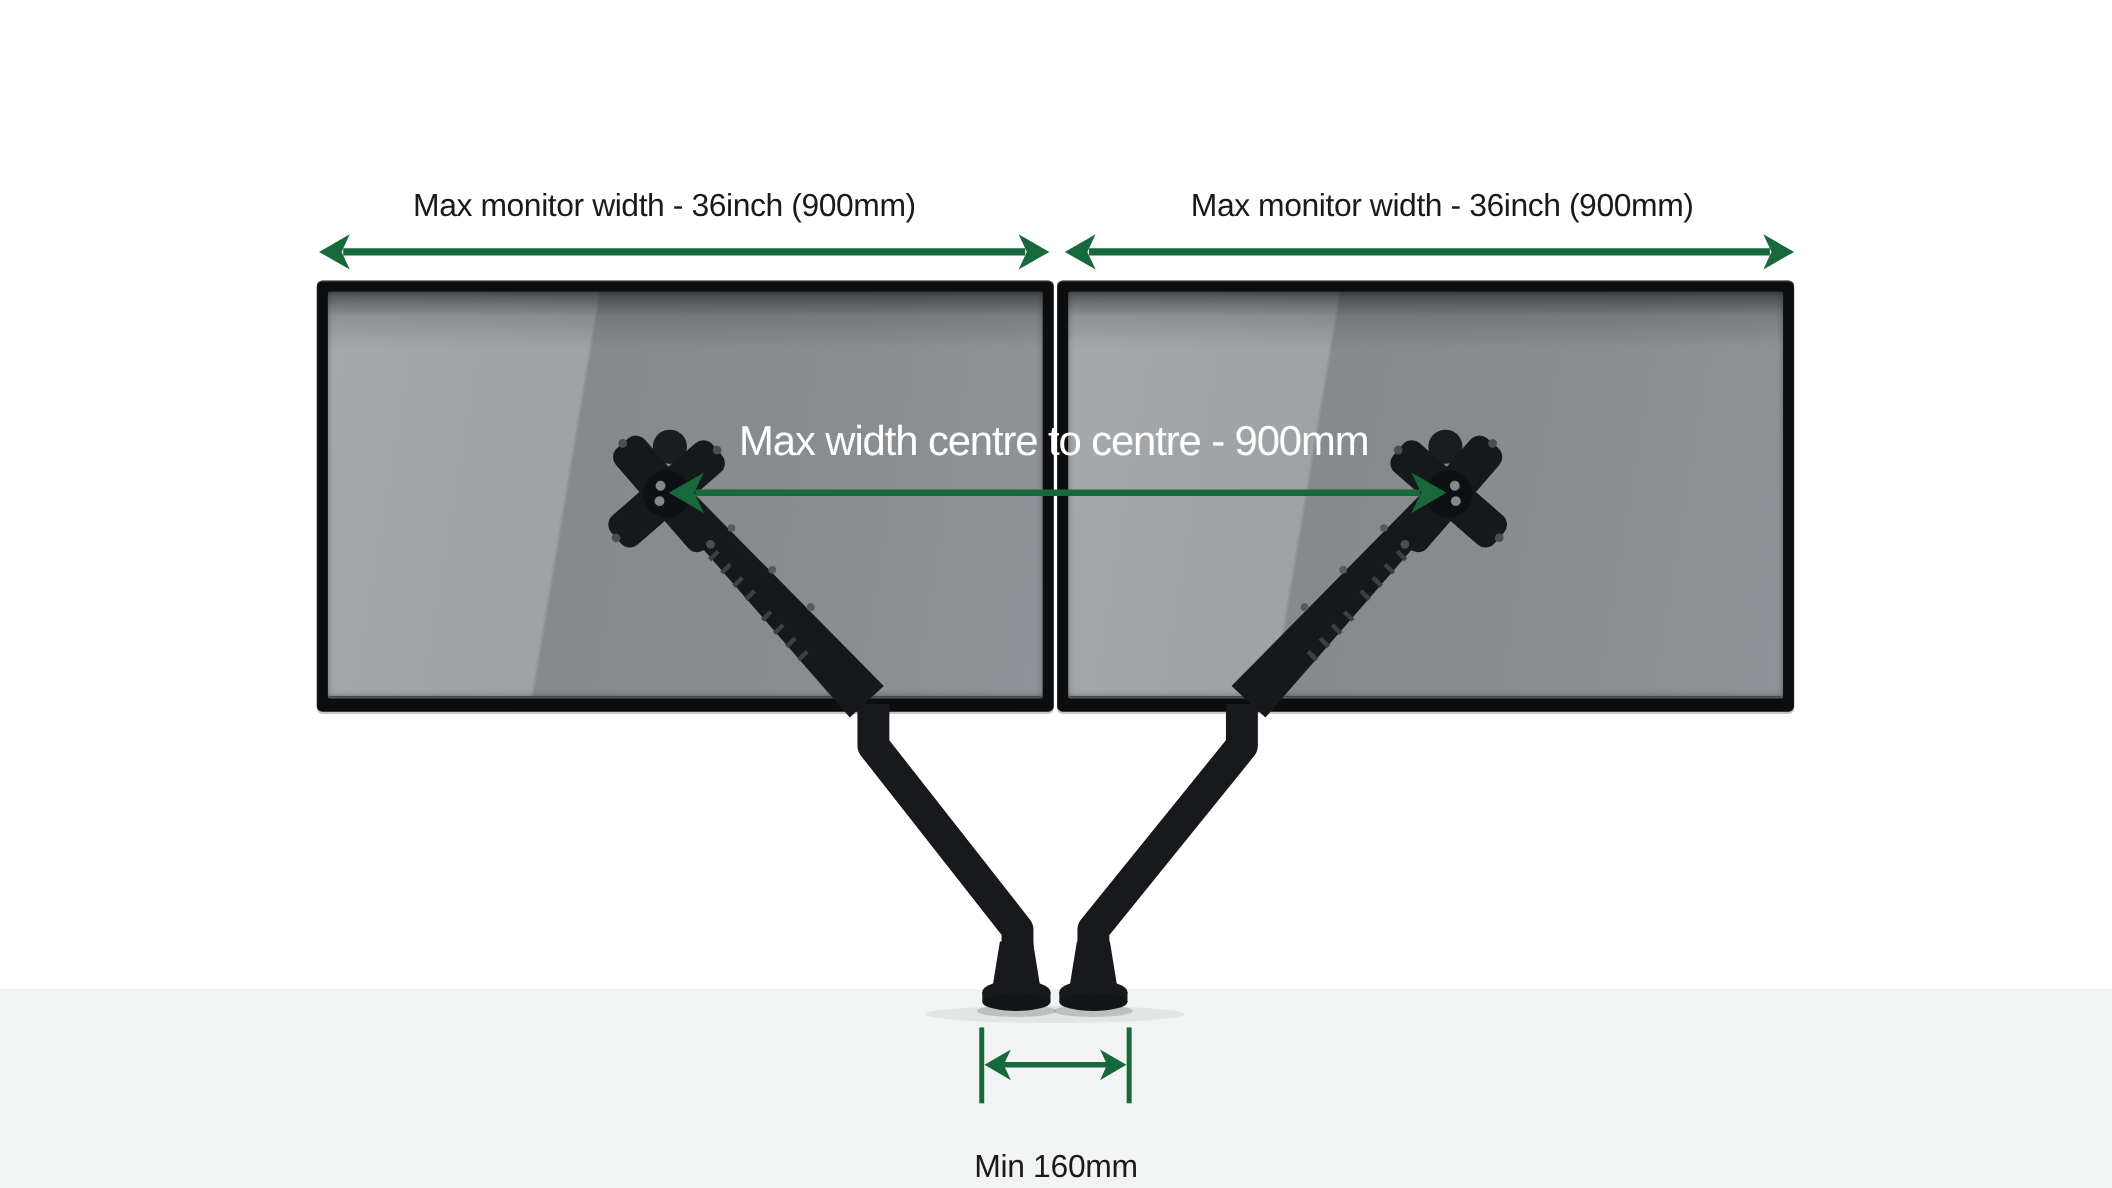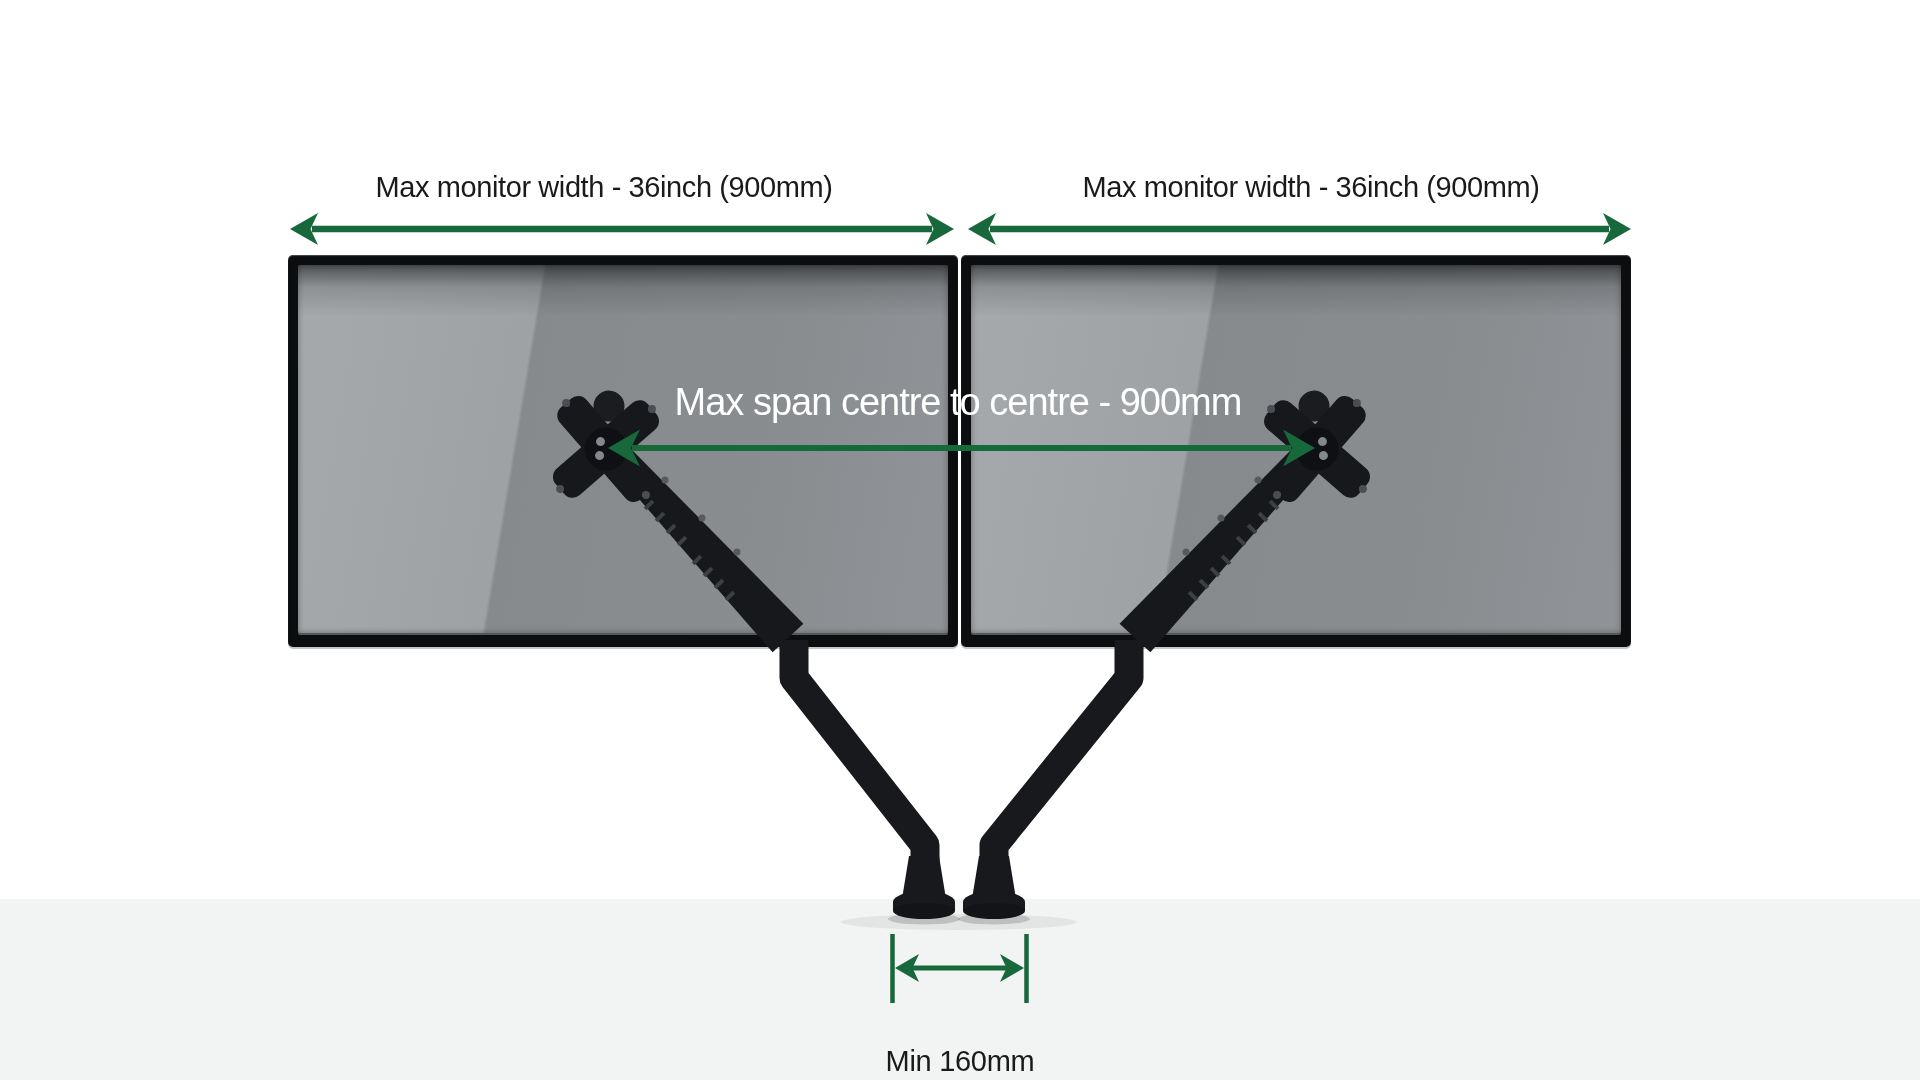--- a/index.html
+++ b/index.html
@@ -179,16 +179,16 @@
       <line class="dim-line" x1="892.5" y1="934" x2="892.5" y2="1003" stroke-width="4.5"></line>
       <line class="dim-line" x1="1026.5" y1="934" x2="1026.5" y2="1003" stroke-width="4.5"></line>
       <line class="dim-line" x1="909" y1="968" x2="1010" y2="968" stroke-width="5"></line>
       <path class="dim-head" d="M895,968 L919,954 L912.5,968 L919,982 Z"></path>
       <path class="dim-head" d="M1024,968 L1000,954 L1006.5,968 L1000,982 Z"></path>
     </g>
   </svg>
 
   <div class="lbl lbl-top left">Max monitor width - 36inch (900mm)</div>
   <div class="lbl lbl-top right">Max monitor width - 36inch (900mm)</div>
-  <div class="lbl lbl-span">Max span centre to centre - 900mm</div>
+  <div class="lbl lbl-span">Max width centre to centre - 900mm</div>
   <div class="lbl lbl-min">Min 160mm</div>
 
 </div>
 
 </body></html>

